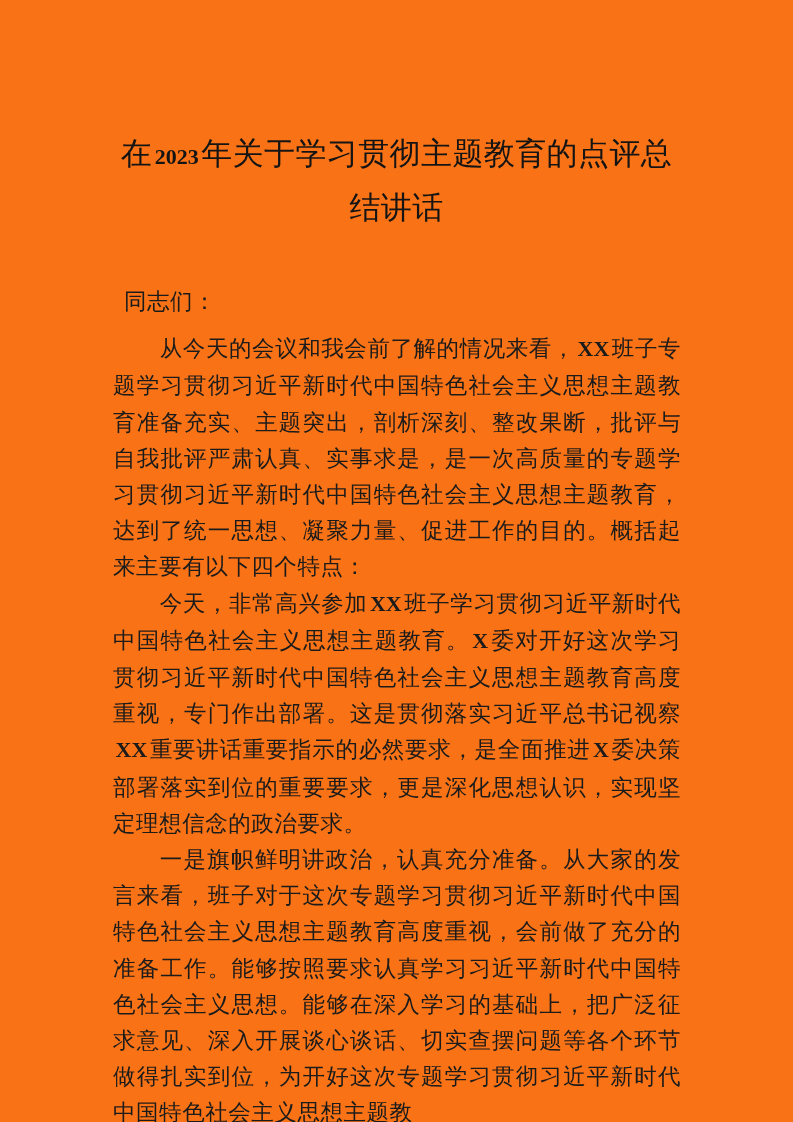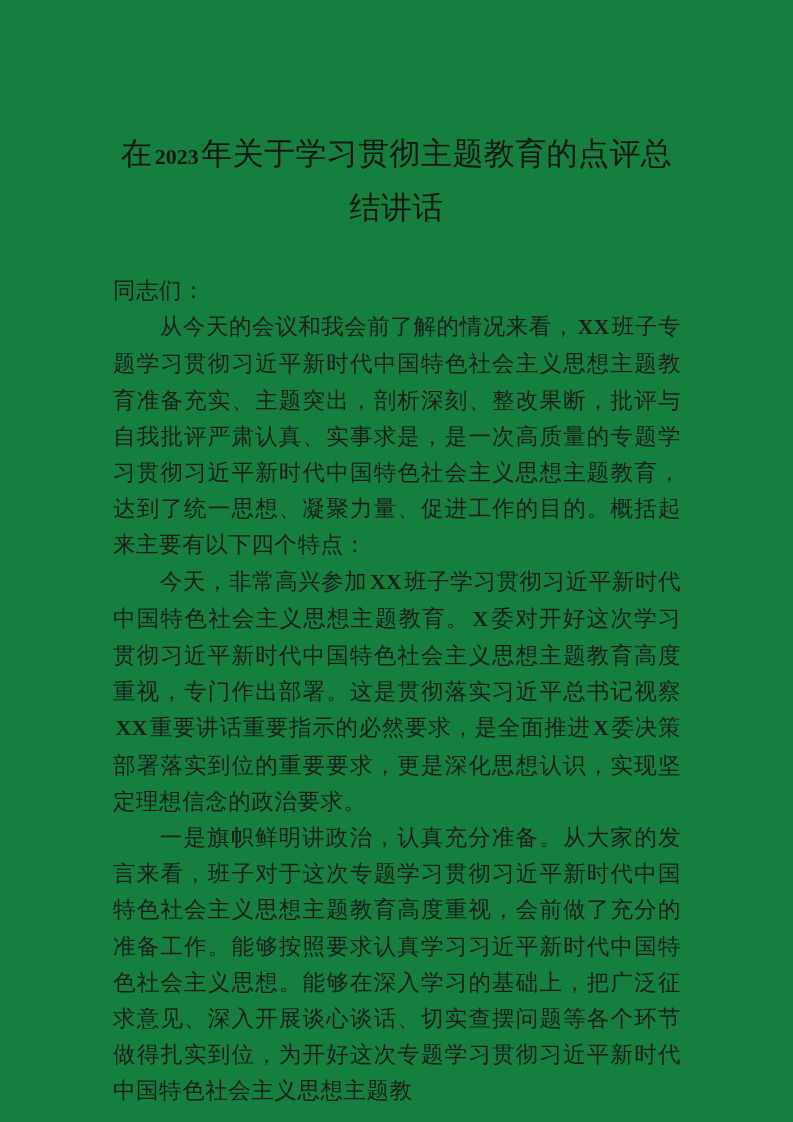--- a/index.html
+++ b/index.html
@@ -10,21 +10,21 @@
   }
 
   body {
     font-family: "DejaVu Serif", serif;
   }
 
   .page {
     position: relative;
     width: 793px;
     height: 1122px;
-    background: #15803d;
+    background: #f97316;
     overflow: hidden;
     box-sizing: border-box;
   }
 
   
   .doc-title {
     position: absolute;
     left: 113px;
     top: 128px;
     width: 567px;
@@ -49,21 +49,21 @@
     font-size: 22.5px;
     line-height: 36.2px;
     color: #1b1b1b;
     letter-spacing: 0.55px;
     text-align: justify;
     text-justify: inter-ideograph;
   }
 
   .salutation {
     text-indent: 0;
-    margin: 0;
+    margin: 11px;
     word-break: break-all;
   }
 
   .para {
     text-indent: 2.08em;
     margin: 0;
     word-break: break-all;
   }
 
   

